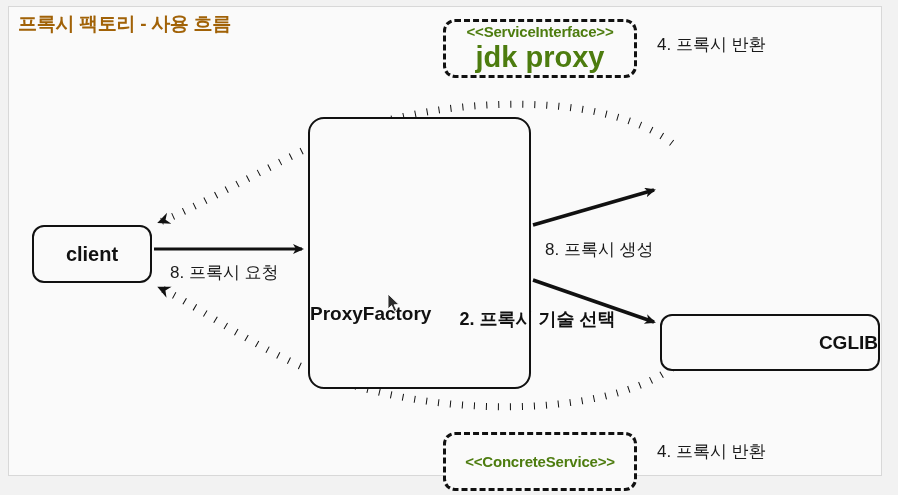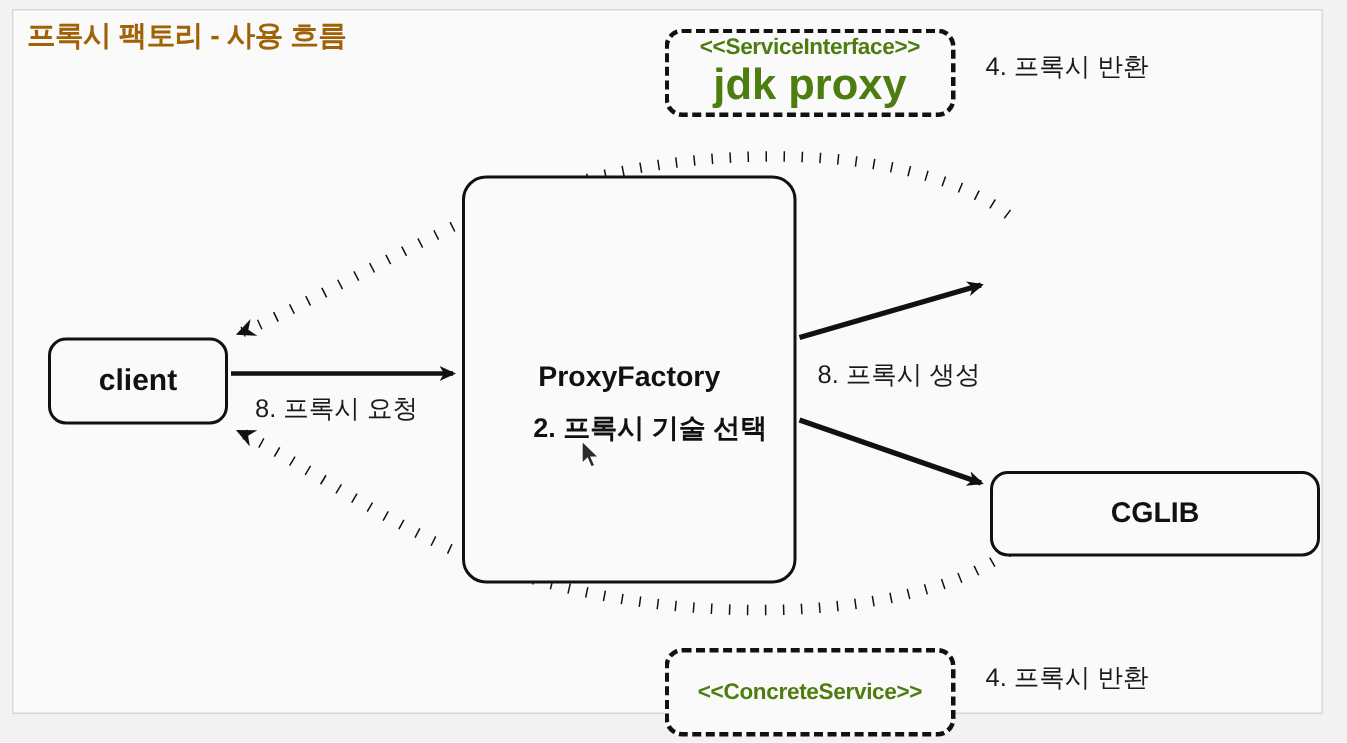--- a/index.html
+++ b/index.html
@@ -63,21 +63,21 @@
     width: 120px;
     height: 58px;
     font-size: 20px;
   }
   #node-proxyfactory {
     left: 308px;
     top: 117px;
     width: 223px;
     height: 272px;
     border-radius: 16px;
-    flex-direction: column;
+    flex-direction: row;
     justify-content: flex-start;
     padding-top: 122px;
   }
   #node-proxyfactory .pf-title {
     font-size: 19px;
     font-weight: bold;
     white-space: nowrap;
   }
   #node-proxyfactory .pf-sub {
     margin-top: 10px;
@@ -92,20 +92,21 @@
     width: 220px;
     height: 57px;
     font-size: 19px;
   }
   #node-cglib {
     left: 660px;
     top: 314px;
     width: 220px;
     height: 57px;
     font-size: 19px;
+    justify-content: flex-end;
   }
   .dashed-node {
     position: absolute;
     box-sizing: border-box;
     background: #fafafa;
     border: 3px dashed #111111;
     border-radius: 12px;
     display: flex;
     flex-direction: column;
     align-items: center;

